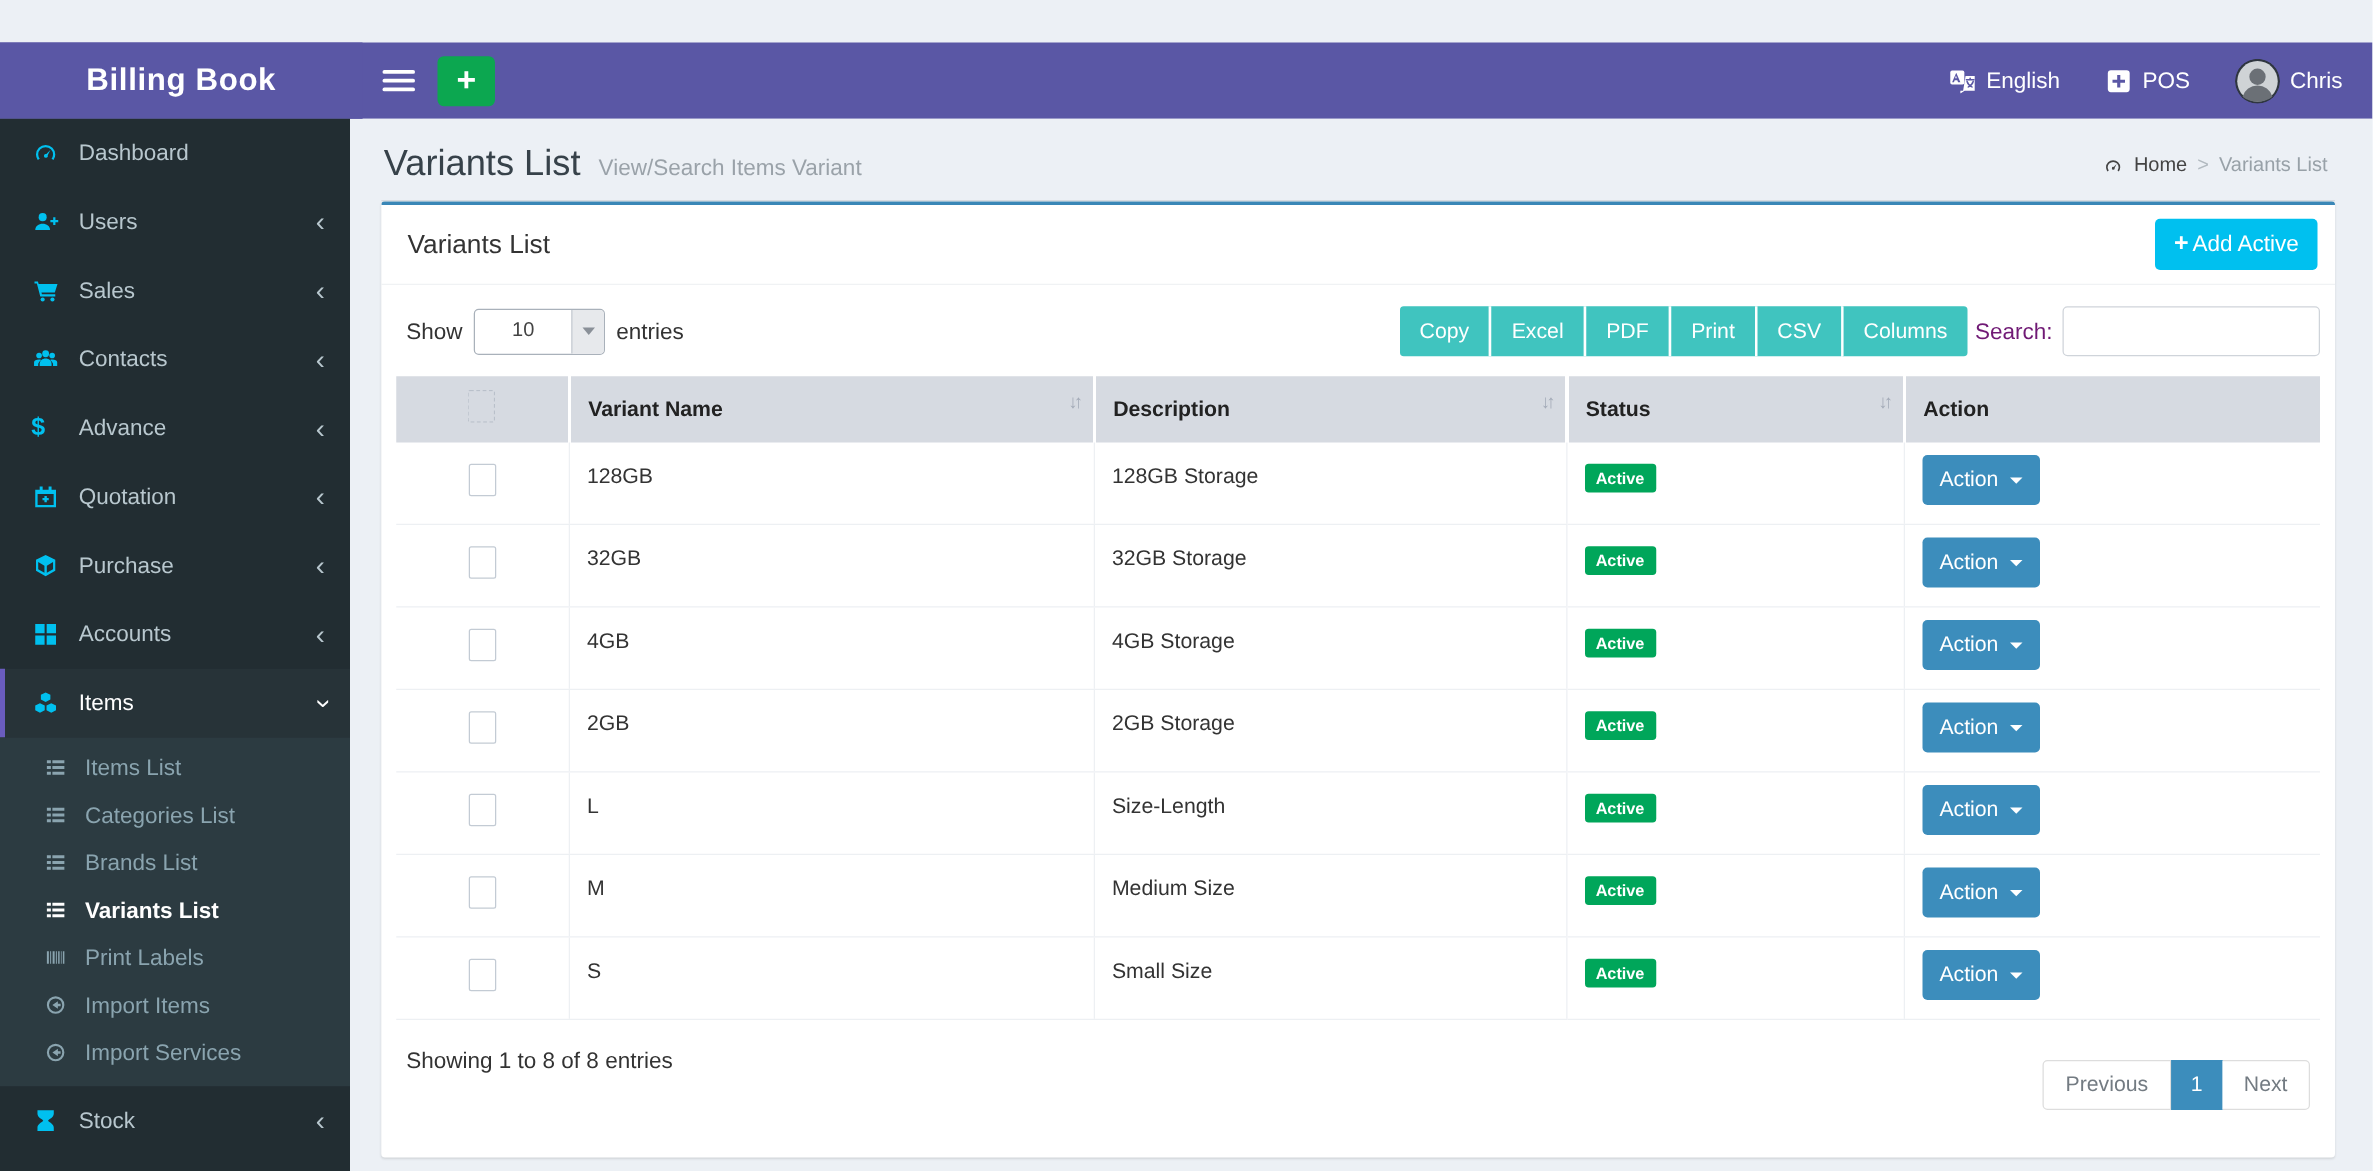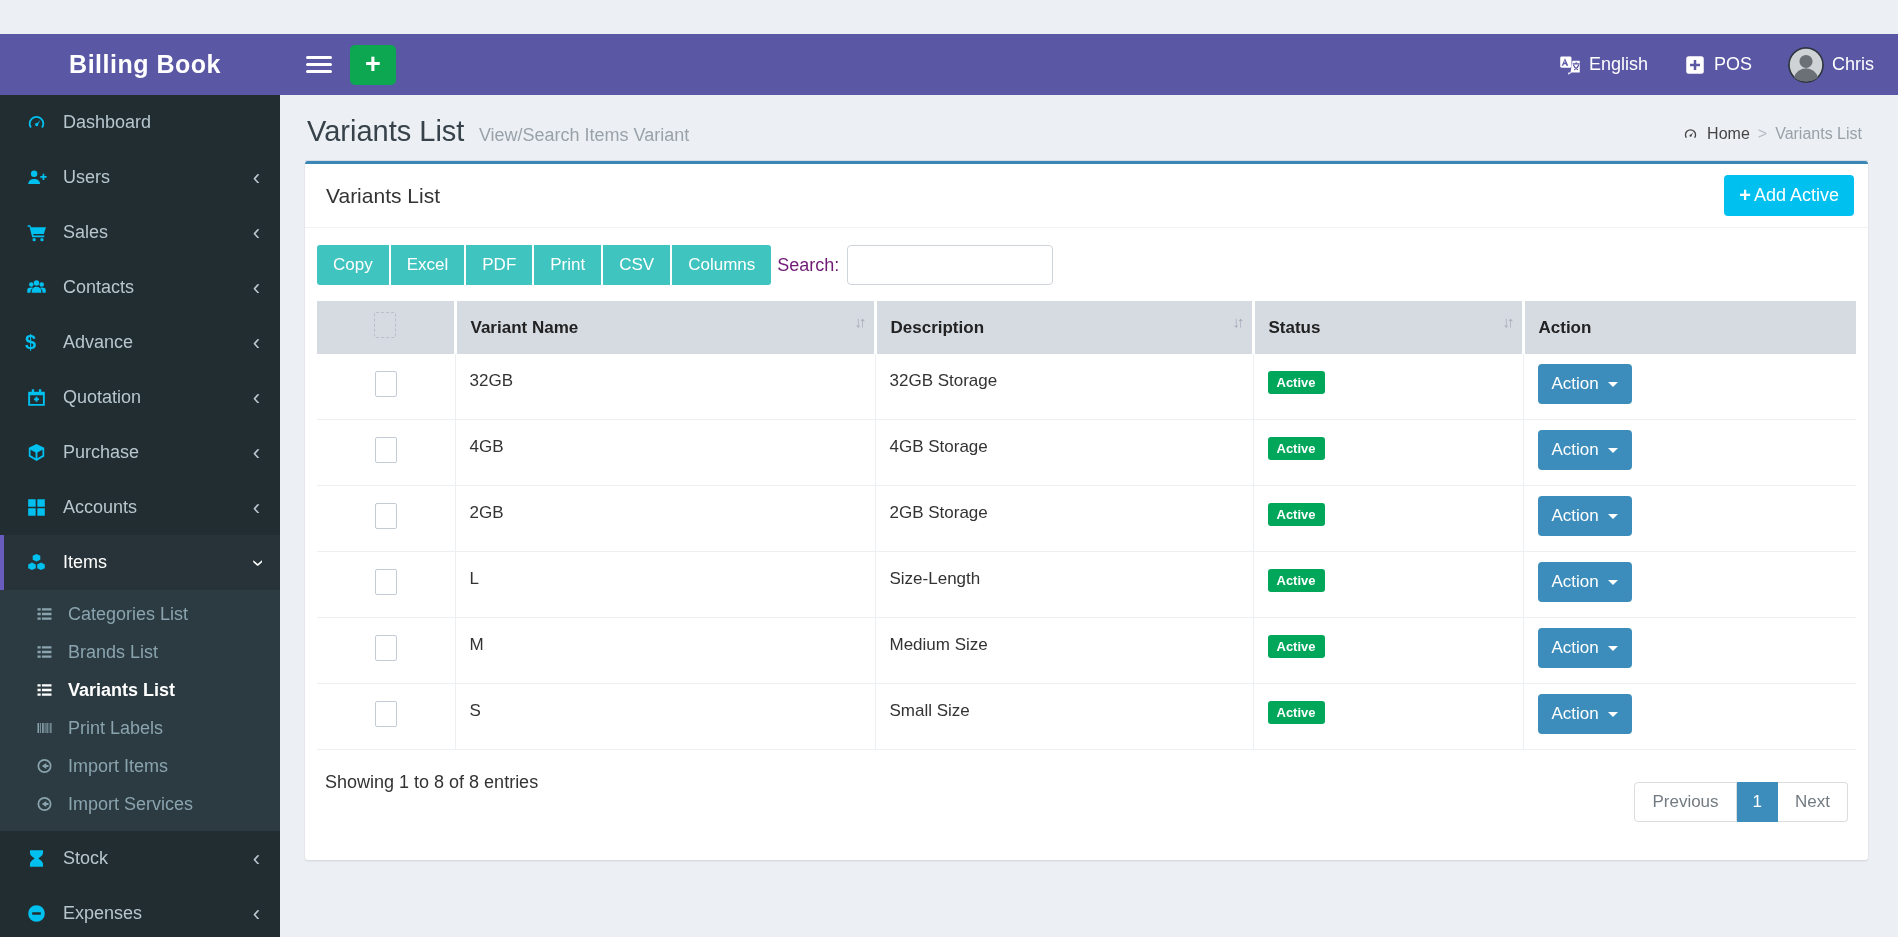--- a/index.html
+++ b/index.html
@@ -292,20 +292,26 @@
         <div class="side-item active">
           <span class="icon ">
             <svg viewBox="0 0 16 16">
               <path d="M8 .8l3.2 1.6v3.2L8 7.2 4.8 5.6V2.4zM4.2 8l3.2 1.6v3.2l-3.2 1.6L1 12.8V9.6zM11.8 8 15 9.6v3.2l-3.2 1.6-3.2-1.6V9.6z"></path>
             </svg>
           </span>
           <span class="side-label">Items</span>
           <span class="chev down">‹</span>
         </div>
         <div class="submenu">
+          <div class="sub-item">
+            <span class="icon "><svg viewBox="0 0 16 16">
+                <path d="M1 2.2h3.2v2.4H1zM5.4 2.2H15v2.4H5.4zM1 6.8h3.2v2.4H1zM5.4 6.8H15v2.4H5.4zM1 11.4h3.2v2.4H1zM5.4 11.4H15v2.4H5.4z"></path>
+              </svg></span>
+            <span>Items List</span>
+          </div>
           <div class="sub-item">
             <span class="icon "><svg viewBox="0 0 16 16">
                 <path d="M1 2.2h3.2v2.4H1zM5.4 2.2H15v2.4H5.4zM1 6.8h3.2v2.4H1zM5.4 6.8H15v2.4H5.4zM1 11.4h3.2v2.4H1zM5.4 11.4H15v2.4H5.4z"></path>
               </svg></span>
             <span>Categories List</span>
           </div>
           <div class="sub-item">
             <span class="icon "><svg viewBox="0 0 16 16">
                 <path d="M1 2.2h3.2v2.4H1zM5.4 2.2H15v2.4H5.4zM1 6.8h3.2v2.4H1zM5.4 6.8H15v2.4H5.4zM1 11.4h3.2v2.4H1zM5.4 11.4H15v2.4H5.4z"></path>
               </svg></span>
@@ -381,20 +387,30 @@
       <div class="panel-head">
         <span class="panel-title">Variants List</span>
         <button class="btn-add">
           <b>+</b>
             <span>Add Active</span>
         </button>
       </div>
       <div class="panel-body">
 
         <div class="toolbar">
+          <div class="length">
+            <span>Show</span>
+            <div class="select">
+              <span class="val">10</span>
+              <span class="dd">
+                  <i></i>
+                </span>
+            </div>
+            <span>entries</span>
+          </div>
           <div class="toolbar-right">
             <div class="dt-buttons" id="dt-buttons">
                 <button class="dt-btn">Copy</button>
                 <button class="dt-btn">Excel</button>
                 <button class="dt-btn">PDF</button>
                 <button class="dt-btn">Print</button>
                 <button class="dt-btn">CSV</button>
                 <button class="dt-btn">Columns</button>
               </div>
             <label class="search-label">Search:</label>
@@ -408,20 +424,27 @@
                 <th class="col-cb"><span class="cb header-cb"></span></th>
                 <th class="col-name">Variant Name<span class="sort-arrows">↓↑</span></th>
                 <th class="col-desc">Description<span class="sort-arrows">↓↑</span></th>
                 <th class="col-status">Status<span class="sort-arrows">↓↑</span></th>
                 <th class="col-action">Action</th>
               </tr>
           </thead>
           <tbody id="table-body">
               <tr>
                 <td><span class="cb"></span></td>
+                <td>128GB</td>
+                <td>128GB Storage</td>
+                <td><span class="badge">Active</span></td>
+                <td class="td-action"><button class="btn-action">Action<i class="caret"></i></button></td>
+              </tr>
+              <tr>
+                <td><span class="cb"></span></td>
                 <td>32GB</td>
                 <td>32GB Storage</td>
                 <td><span class="badge">Active</span></td>
                 <td class="td-action"><button class="btn-action">Action<i class="caret"></i></button></td>
               </tr>
               <tr>
                 <td><span class="cb"></span></td>
                 <td>4GB</td>
                 <td>4GB Storage</td>
                 <td><span class="badge">Active</span></td>

